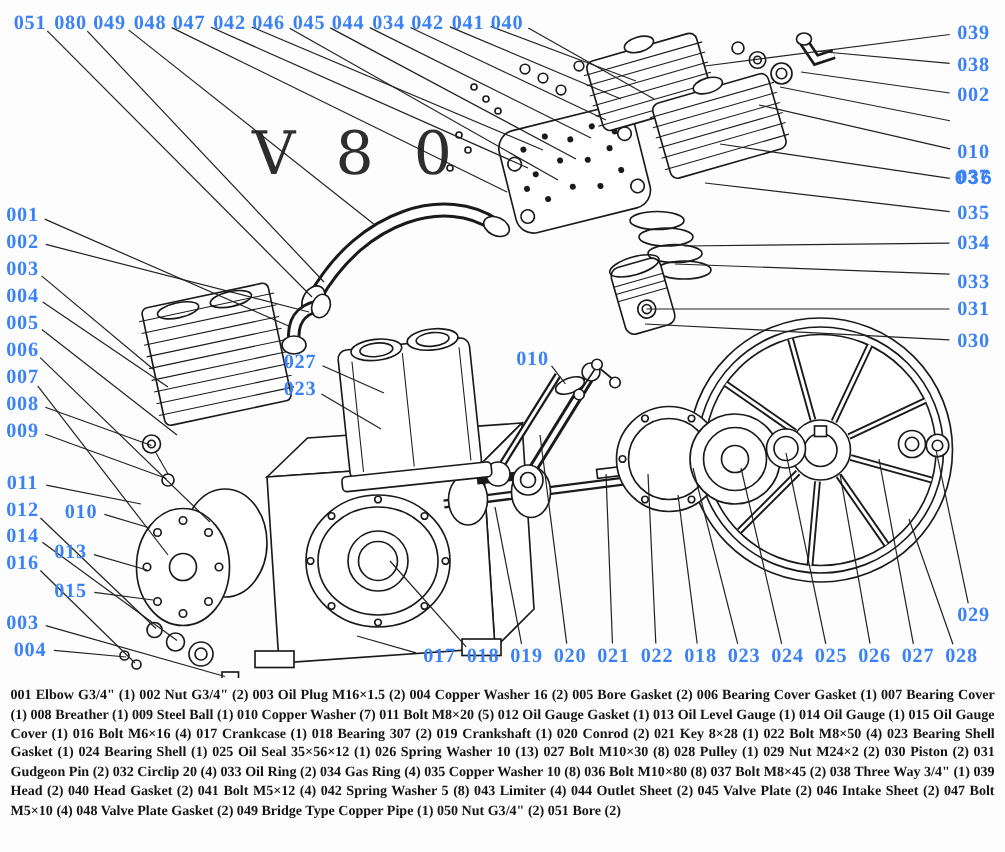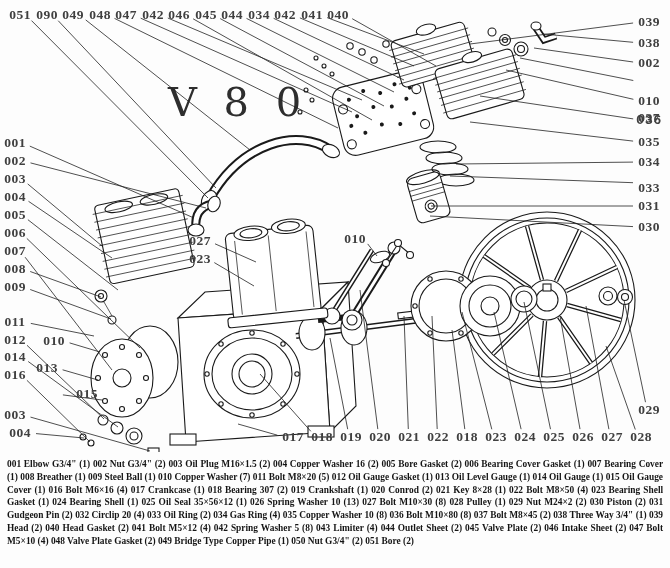--- a/index.html
+++ b/index.html
@@ -1,21 +1,21 @@
 <!DOCTYPE html>
 <html><head>
 <meta charset="utf-8">
 <style>
   *{box-sizing:border-box}
   html,body{margin:0;padding:0}
   body{width:670px;height:568px;background:#fff;font-family:"Liberation Serif",serif}
   .page{position:relative;width:670px;height:568px;background:#fdfdfd;overflow:hidden}
   .diagram{position:absolute;left:0;top:0;width:670px;height:452px}
   #diagram-svg{position:absolute;left:0;top:0}
-  .callout{position:absolute;transform:translate(-50%,-50%);font:700 13.5px "Liberation Serif",serif;color:#404040;letter-spacing:.5px;white-space:nowrap}
+  .callout{position:absolute;transform:translate(-50%,-50%);font:700 13.5px "Liberation Serif",serif;color:#3b82f6;letter-spacing:.5px;white-space:nowrap}
   .model-text{font-family:"DejaVu Serif",serif;font-size:40px;letter-spacing:7px;fill:#2e2e2e}
   .parts-list{position:absolute;left:0;top:452px;width:670px;height:116px;padding:6px 7px 0 7px;font:700 9.4px/1.36 "Liberation Serif",serif;color:#151515;text-align:justify}
   #diagram-svg .w{fill:#fff;stroke:#1a1a1a;stroke-width:1.1}
   #diagram-svg .n{fill:none;stroke:#1a1a1a;stroke-width:1.1}
   #diagram-svg .t{fill:none;stroke:#1a1a1a;stroke-width:.7}
   #diagram-svg .d{fill:#1a1a1a;stroke:none}
   #leader-lines line{stroke:#222;stroke-width:.8}
 </style>
 </head>
 <body>
@@ -293,21 +293,21 @@
           <line x1="521.1" y1="429.2" x2="494" y2="312"></line>
           <line x1="550.5" y1="429.2" x2="524" y2="302"></line>
           <line x1="580.0" y1="429.1" x2="560" y2="316"></line>
           <line x1="608.9" y1="429.2" x2="586" y2="306"></line>
           <line x1="635.3" y1="429.5" x2="606" y2="346"></line>
         </g>
     </svg>
 
     <div id="callout-layer">
         <div class="callout" style="left: 20px; top: 15px;">051</div>
-        <div class="callout" style="left: 47px; top: 15px;">090</div>
+        <div class="callout" style="left: 47px; top: 15px;">080</div>
         <div class="callout" style="left: 73px; top: 15px;">049</div>
         <div class="callout" style="left: 100px; top: 15px;">048</div>
         <div class="callout" style="left: 126px; top: 15px;">047</div>
         <div class="callout" style="left: 153px; top: 15px;">042</div>
         <div class="callout" style="left: 179px; top: 15px;">046</div>
         <div class="callout" style="left: 206px; top: 15px;">045</div>
         <div class="callout" style="left: 232px; top: 15px;">044</div>
         <div class="callout" style="left: 259px; top: 15px;">034</div>
         <div class="callout" style="left: 285px; top: 15px;">042</div>
         <div class="callout" style="left: 312px; top: 15px;">041</div>
@@ -333,21 +333,21 @@
         <div class="callout" style="left: 15px; top: 251px;">007</div>
         <div class="callout" style="left: 15px; top: 269px;">008</div>
         <div class="callout" style="left: 15px; top: 287px;">009</div>
         <div class="callout" style="left: 15px; top: 322px;">011</div>
         <div class="callout" style="left: 15px; top: 340px;">012</div>
         <div class="callout" style="left: 15px; top: 357px;">014</div>
         <div class="callout" style="left: 15px; top: 375px; font-family: Liberation Serif, serif;">016</div>
         <div class="callout" style="left: 15px; top: 415px;">003</div>
         <div class="callout" style="left: 54px; top: 341px;">010</div>
         <div class="callout" style="left: 47px; top: 368px;">013</div>
-        <div class="callout" style="left: 47px; top: 394px; margin-left: 40px;">015</div>
+        <div class="callout" style="left: 47px; top: 394px;">015</div>
         <div class="callout" style="left: 20px; top: 433px;">004</div>
         <div class="callout" style="left: 200px; top: 241px;">027</div>
         <div class="callout" style="left: 200px; top: 259px;">023</div>
         <div class="callout" style="left: 355px; top: 239px;">010</div>
         <div class="callout" style="left: 293px; top: 437px;">017</div>
         <div class="callout" style="left: 322px; top: 437px;">018</div>
         <div class="callout" style="left: 351px; top: 437px;">019</div>
         <div class="callout" style="left: 380px; top: 437px;">020</div>
         <div class="callout" style="left: 409px; top: 437px;">021</div>
         <div class="callout" style="left: 438px; top: 437px;">022</div>

